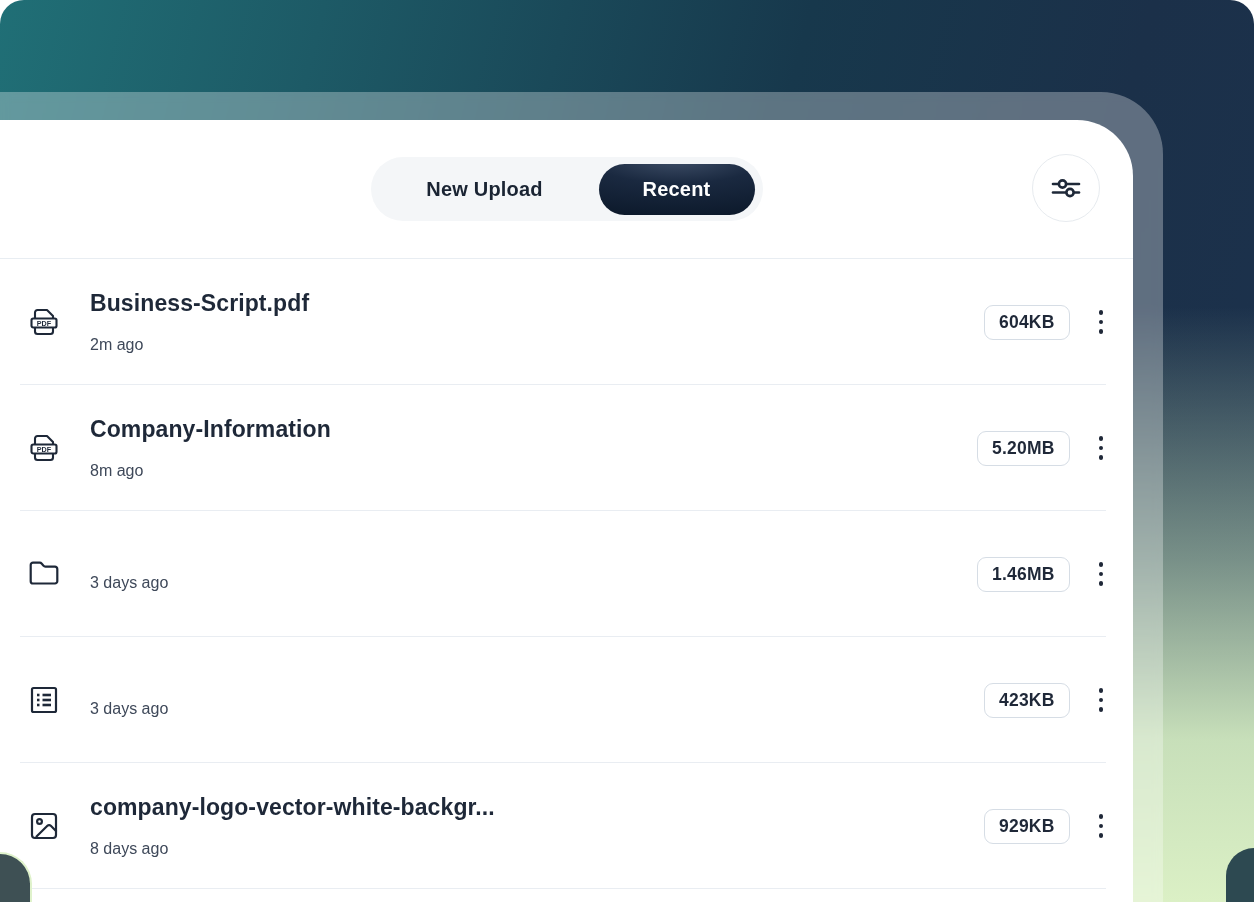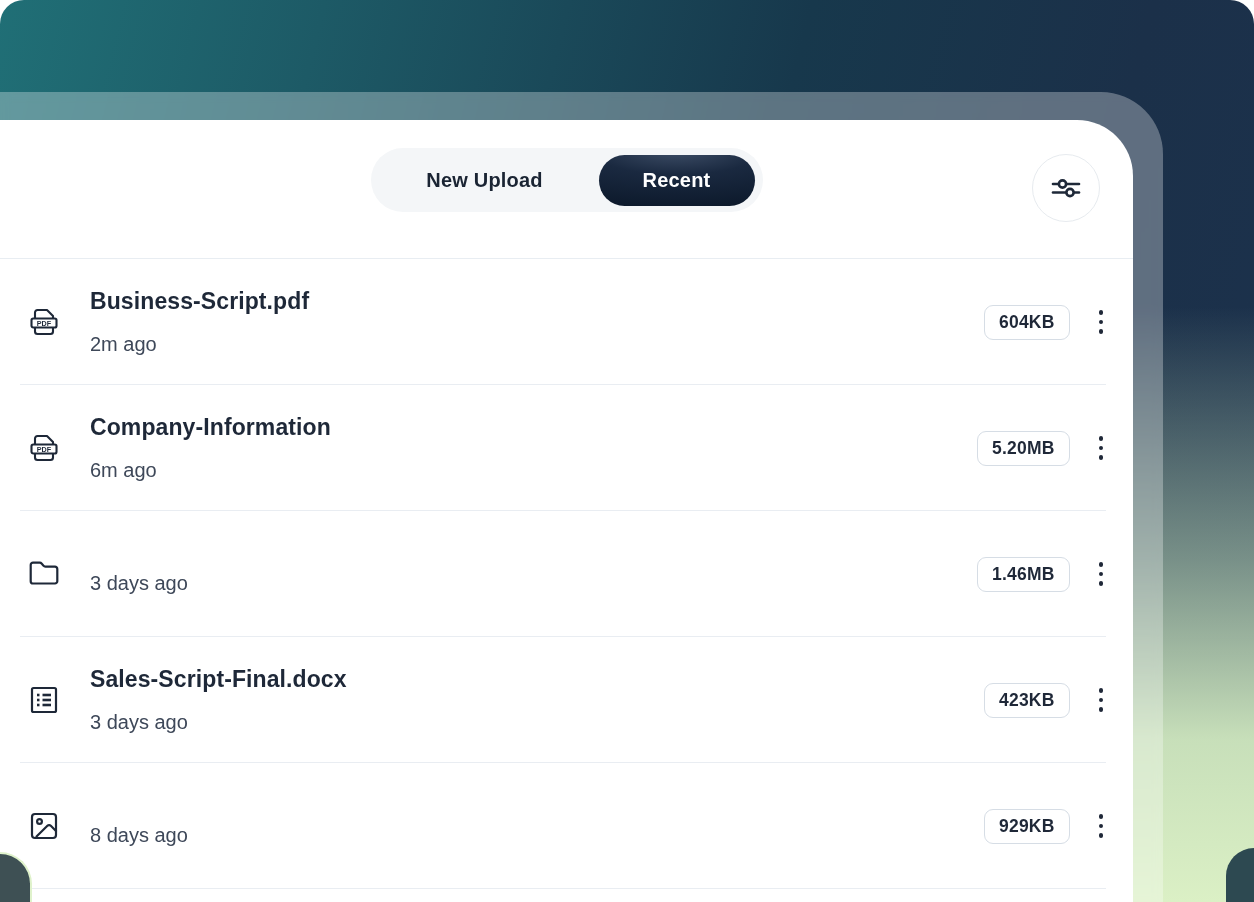--- a/index.html
+++ b/index.html
@@ -38,21 +38,21 @@
     position:absolute;right:0;bottom:0;width:28px;height:54px;z-index:4;
     background:#2d4951;border-top-left-radius:32px;
   }
 
   
   .card-header{
     position:relative;height:138px;
     border-bottom:1px solid #e8edf2;
   }
   .tab-group{
-    position:absolute;left:50%;top:28px;transform:translateX(-53px) translateX(-143px);
+    position:absolute;left:50%;top:37px;transform:translateX(-53px) translateX(-143px);
     width:392px;height:64px;border-radius:32px;background:#f4f6f8;
     display:flex;align-items:center;padding:0;box-sizing:border-box;
   }
   .tab-inactive{
     flex:1;text-align:center;font-size:20px;font-weight:700;color:#1a2433;
     background:none;border:none;cursor:pointer;font-family:inherit;letter-spacing:.2px;
   }
   .tab-active{
     width:156px;height:51px;margin-right:8px;border:none;cursor:pointer;
     border-radius:26px;color:#ffffff;font-size:20px;font-weight:700;font-family:Liberation Sans, sans-serif;letter-spacing:.2px;
@@ -69,21 +69,21 @@
   .file-row{
     height:126px;display:flex;align-items:center;
     padding:0 27px 0 28px;box-sizing:border-box;position:relative;
   }
   .file-row::after{
     content:"";position:absolute;left:20px;right:27px;bottom:0;height:1px;background:#e9edf2;
   }
   .file-icon{flex:0 0 34px;display:flex;align-items:center;color:#1e2838;}
   .file-text{margin-left:28px;flex:1;min-width:0;}
   .file-title{font-size:23px;font-weight:600;color:#1e2838;letter-spacing:.1px;line-height:1.2;}
-  .file-time{font-size:20px;font-weight:400;color:#3e4859;margin-top:18px;}
+  .file-time{font-size:16px;font-weight:400;color:#3e4859;margin-top:18px;}
   .size-badge{
     min-width:44px;
     border:1.5px solid #d6dde5;border-radius:9px;background:#fff;
     padding:6px 14px;font-size:17.5px;font-weight:600;color:#1f2838;letter-spacing:.2px;
   }
   .kebab{
     margin-left:26px;background:none;border:none;cursor:pointer;
     display:flex;flex-direction:column;gap:5px;padding:4px 3px;
   }
   .kebab span{width:4.5px;height:4.5px;border-radius:50%;background:#1f2838;display:block;}
@@ -141,21 +141,21 @@
       <svg width="32" height="32" viewBox="0 0 32 32" fill="none" stroke="#1e2838" stroke-width="2.1" stroke-linejoin="round">
         <path d="M7 12V6.5A2.5 2.5 0 0 1 9.5 4H19l6 6v2"></path>
         <path d="M7 21v4.5A2.5 2.5 0 0 0 9.5 28H22.5A2.5 2.5 0 0 0 25 25.5V21"></path>
         <rect x="3.5" y="12.5" width="25" height="9" rx="1.8" fill="#ffffff"></rect>
         <text x="16" y="19.8" text-anchor="middle" font-size="7.2" font-weight="bold" fill="#1e2838" stroke="none" font-family="Liberation Sans, sans-serif">PDF</text>
       </svg>
     </span>
 
     <div class="file-text">
       <div class="file-title">Company-Information</div>
-      <div class="file-time">6m ago</div>
+      <div class="file-time">8m ago</div>
     </div>
     <span class="size-badge">5.20MB</span>
     <button class="kebab">
       <span></span>
             <span></span>
             <span></span>
     </button>
   </div>
 
   <div class="file-row">
@@ -185,41 +185,41 @@
         <line x1="9" y1="11" x2="11.5" y2="11" stroke-width="2.6"></line>
         <line x1="14.5" y1="11" x2="23" y2="11" stroke-width="2.6"></line>
         <line x1="9" y1="16" x2="11.5" y2="16" stroke-width="2.6"></line>
         <line x1="14.5" y1="16" x2="23" y2="16" stroke-width="2.6"></line>
         <line x1="9" y1="21" x2="11.5" y2="21" stroke-width="2.6"></line>
         <line x1="14.5" y1="21" x2="23" y2="21" stroke-width="2.6"></line>
       </svg>
     </span>
 
     <div class="file-text">
-      <div class="file-title">Sales-Script-Final.docx</div>
       <div class="file-time">3 days ago</div>
     </div>
     <span class="size-badge">423KB</span>
     <button class="kebab">
       <span></span>
             <span></span>
             <span></span>
     </button>
   </div>
 
   <div class="file-row">
 
     <span class="file-icon">
       <svg width="32" height="32" viewBox="0 0 32 32" fill="none" stroke="#1e2838" stroke-width="2.2" stroke-linecap="round" stroke-linejoin="round">
         <rect x="4" y="4" width="24" height="24" rx="3"></rect>
         <circle cx="11.5" cy="11.5" r="2.4"></circle>
         <path d="M28 21l-5.2-5.2a2.4 2.4 0 0 0-3.4 0L8.5 26.5"></path>
       </svg>
     </span>
     <div class="file-text">
+      <div class="file-title">company-logo-vector-white-backgr...</div>
       <div class="file-time">8 days ago</div>
     </div>
     <span class="size-badge">929KB</span>
     <button class="kebab">
       <span></span>
             <span></span>
             <span></span>
     </button>
   </div>
 </div>

